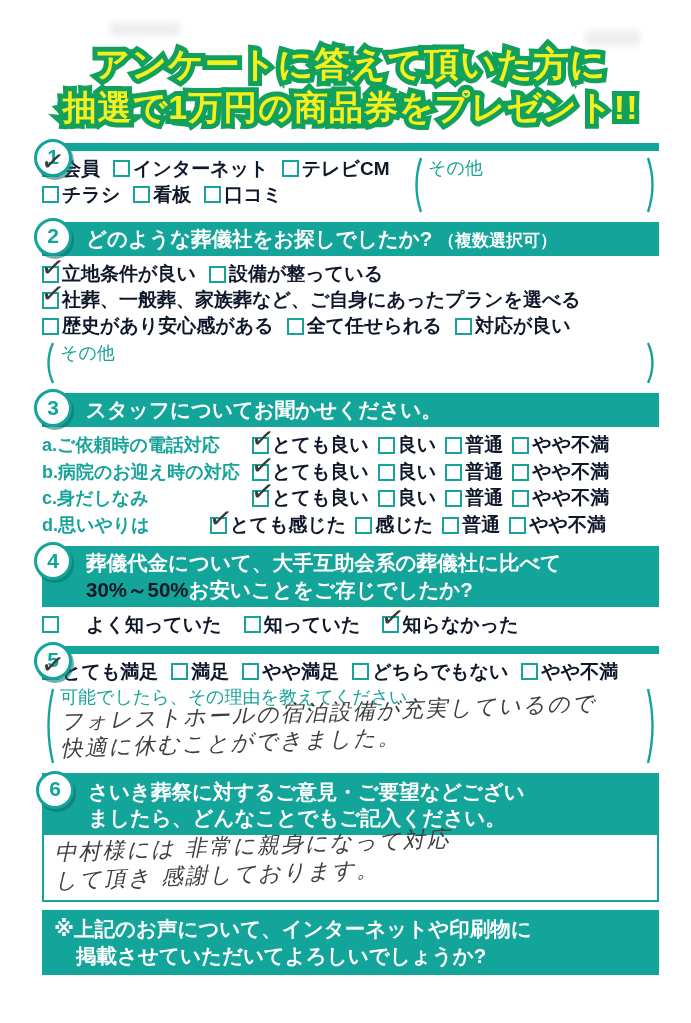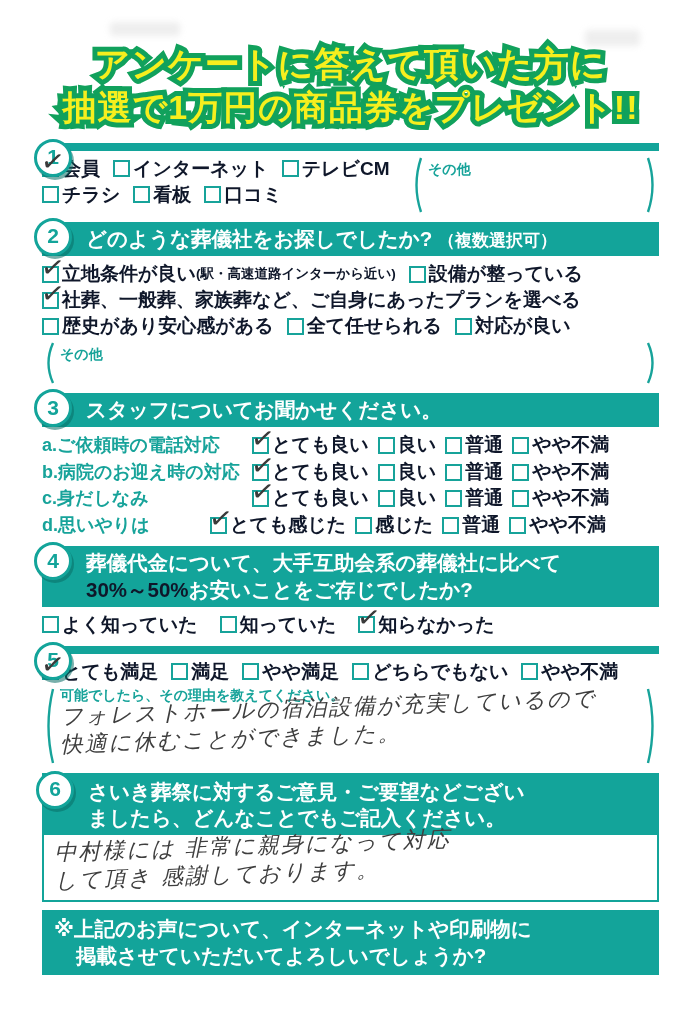--- a/index.html
+++ b/index.html
@@ -41,21 +41,21 @@
       display:inline-block;margin-right:3px;flex:none;box-sizing:border-box;}
   .tick{display:none;position:absolute;left:-3px;top:-14px;font-size:28px;color:#3a3a3a;
         font-weight:400;transform:rotate(9deg);line-height:1;
         font-family:"DejaVu Sans",sans-serif;z-index:3;}
   .cb.checked .tick{display:block;}
 
   
   .paren-svg{flex:none;display:block;}
   .bracket{display:flex;align-items:stretch;}
   .bracket .inner{flex:1;position:relative;padding:1px 4px 0 5px;}
-  .cap{font-size:14px;font-weight:bold;color:#17a39a;line-height:1.1;}
+  .cap{font-size:18px;font-weight:normal;color:#17a39a;line-height:1.1;}
 
   
   .q1-flex{display:flex;}
   .q1-left{width:368px;flex:none;}
 
   
   .q3row{display:flex;align-items:flex-start;line-height:26.5px;white-space:nowrap;}
   .q3lab{flex:none;font-size:18px;}
   .q3lab.w1{width:210px;}
   .q3lab.w2{width:168px;}
@@ -142,21 +142,20 @@
       <span>どのような葬儀社をお探しでしたか?</span>
       <span class="note">（複数選択可）</span>
     </div>
     <div class="body">
       <div class="row">
         <span class="opt">
           <span class="cb checked">
               <span class="tick">✓</span>
             </span>
           <span class="lbl">立地条件が良い</span>
-          <span class="lbl sub">(駅・高速道路インターから近い)</span>
         </span>
         <span class="opt">
           <span class="cb"></span>
           <span class="lbl">設備が整っている</span>
         </span>
       </div>
       <div class="row">
         <span class="opt">
           <span class="cb checked">
               <span class="tick">✓</span>
@@ -286,21 +285,21 @@
   <div class="sec">
     <div class="bar">
       <span class="badge">4</span>
       <div>葬儀代金について、大手互助会系の葬儀社に比べて</div>
       <div>
         <span class="hl">30%～50%</span><span>お安いことをご存じでしたか?</span>
       </div>
     </div>
     <div class="body">
       <div class="row">
-        <span class="opt" style="margin-right:22px;">
+        <span class="opt" style="margin-right:22px;gap:24px;">
           <span class="cb"></span>
           <span class="lbl">よく知っていた</span>
         </span>
         <span class="opt" style="margin-right:22px;">
           <span class="cb"></span>
           <span class="lbl">知っていた</span>
         </span>
         <span class="opt">
           <span class="cb checked">
               <span class="tick">✓</span>

